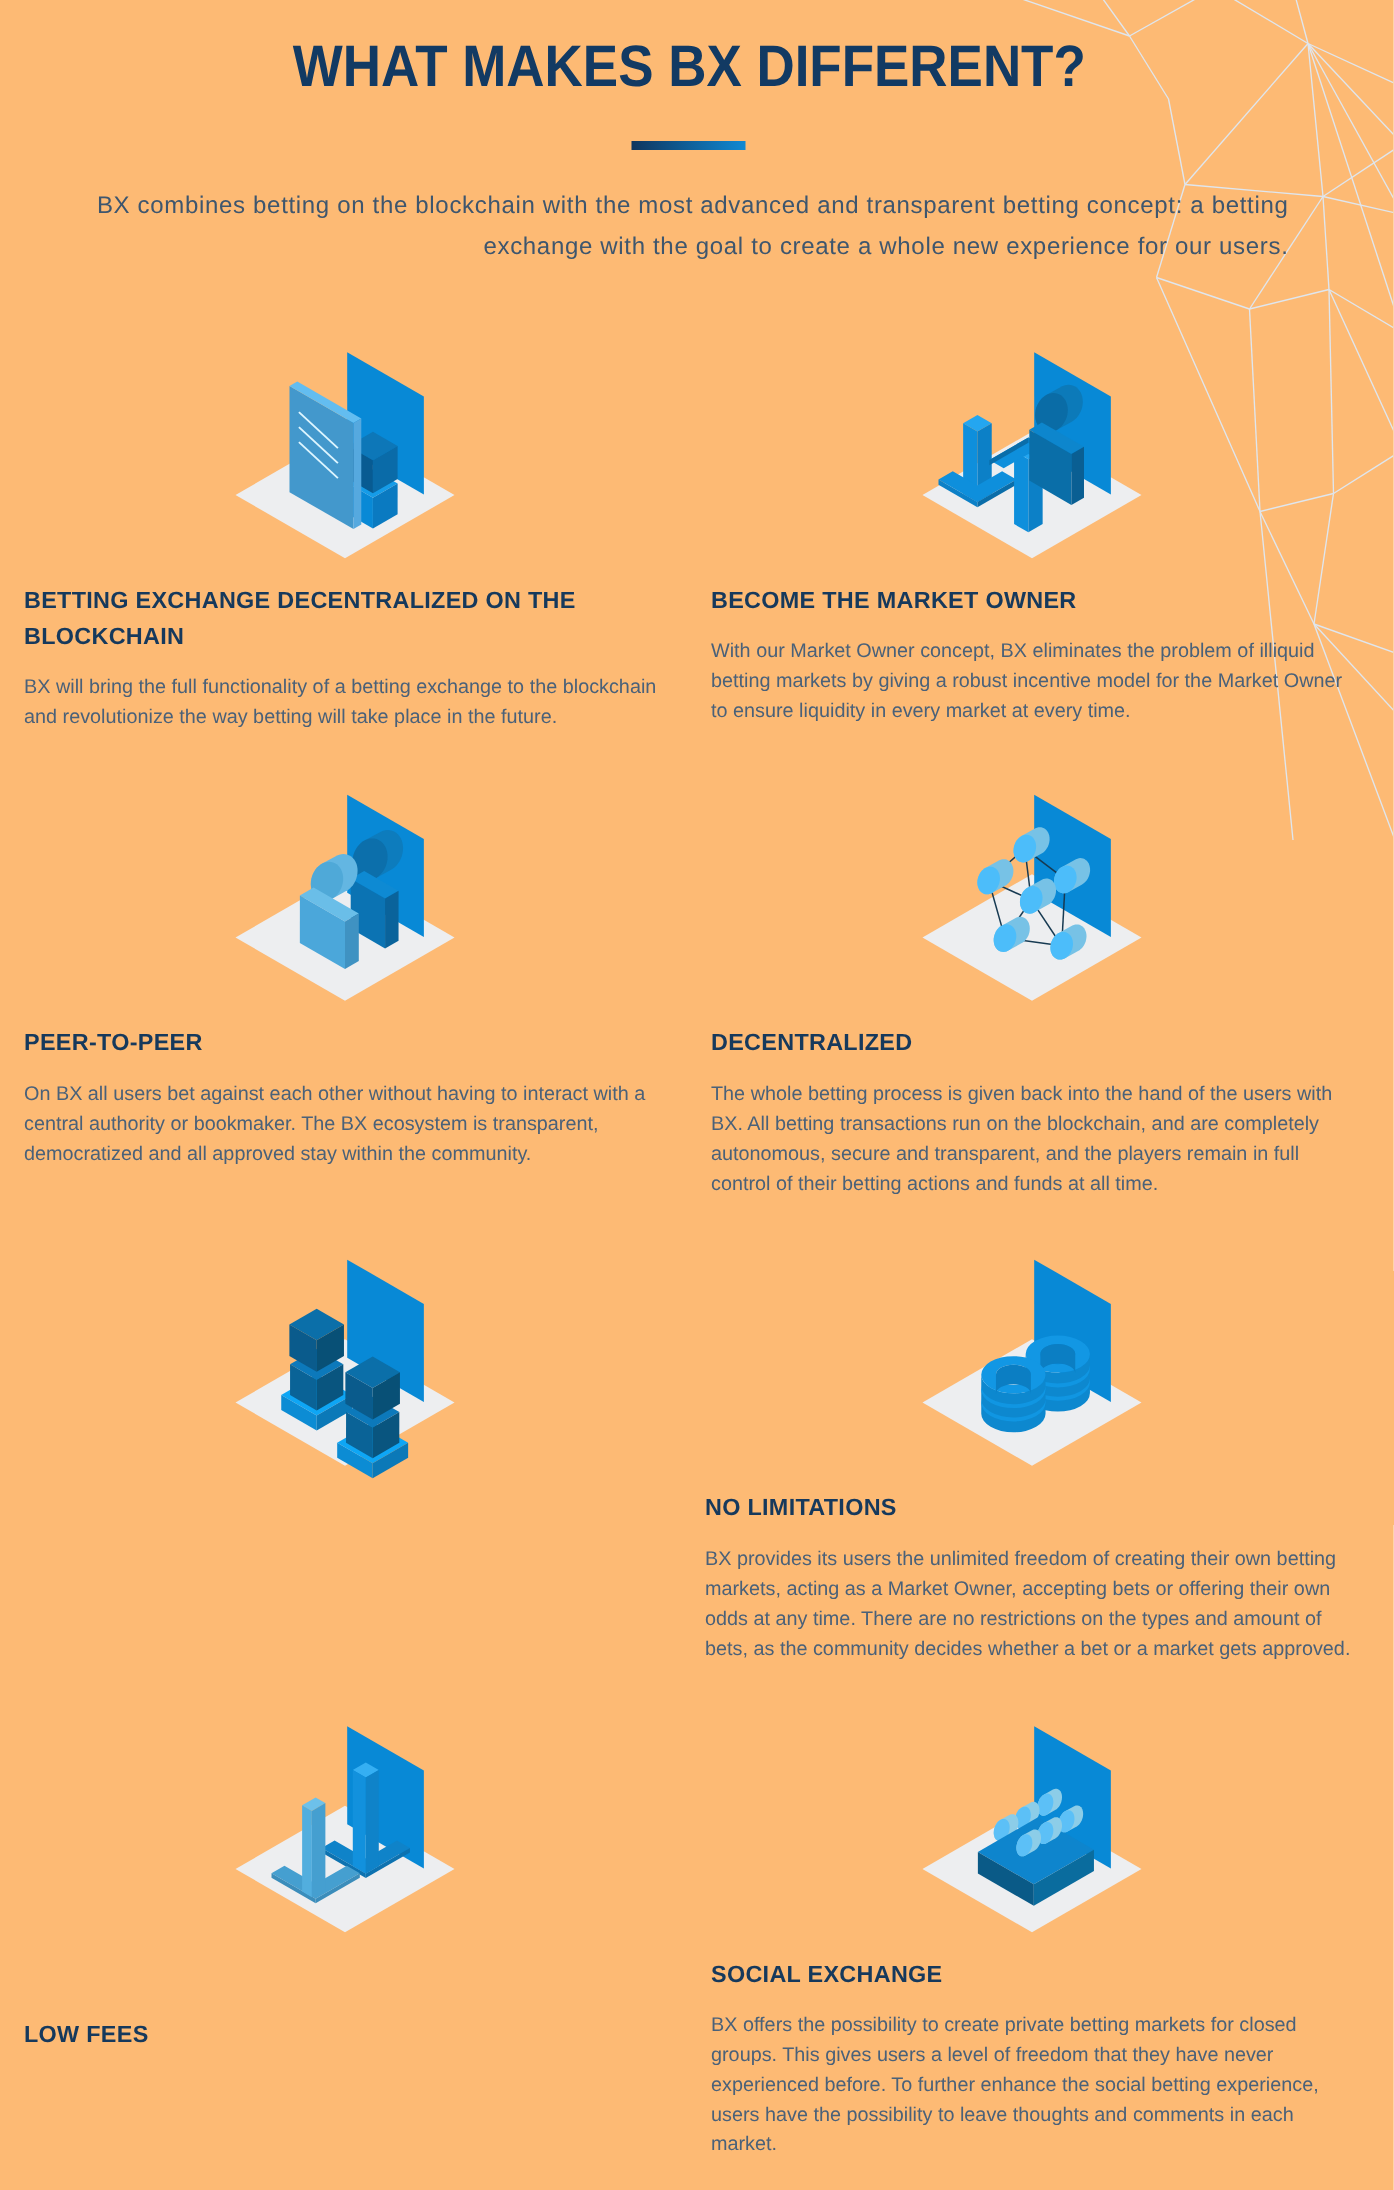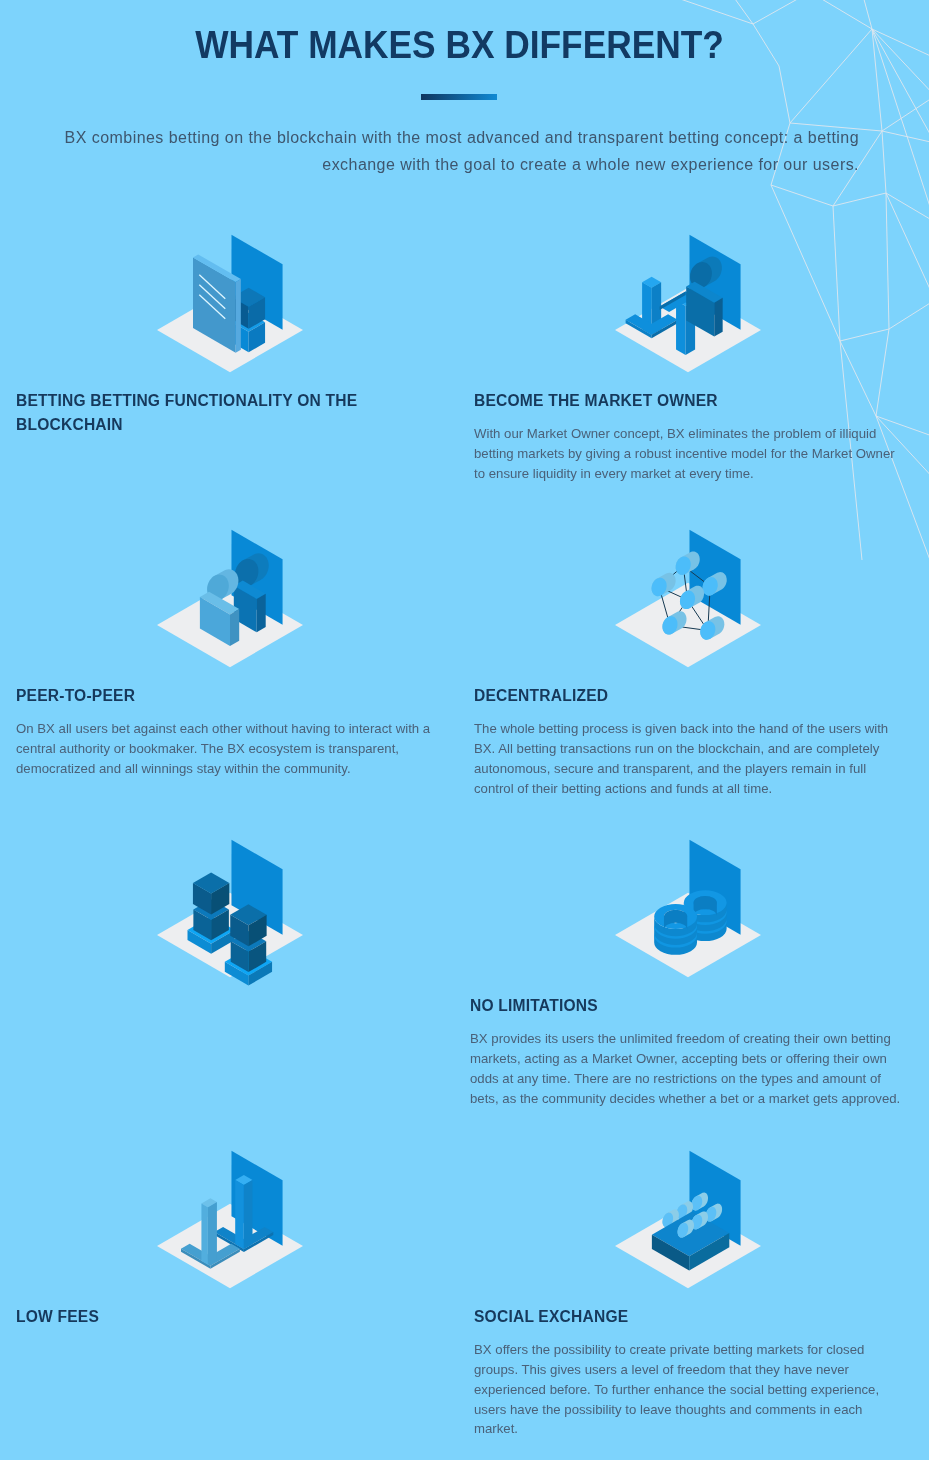--- a/index.html
+++ b/index.html
@@ -3,21 +3,21 @@
 <meta charset="utf-8">
 <title>What makes BX different?</title>
 <style>
   html,body{margin:0;padding:0;}
   body{
     width:929px;height:1460px;overflow:hidden;
     background:#ffffff;
     font-family:"Liberation Sans", sans-serif;
     -webkit-font-smoothing:antialiased;
   }
-  .page{position:relative;width:929px;height:1460px;overflow:hidden;background:#7dd3fc;}
+  .page{position:relative;width:929px;height:1460px;overflow:hidden;background:#fdba74;}
   .netbg{position:absolute;top:0;left:595px;width:334px;height:600px;pointer-events:none;}
   .section-title{
     position:absolute;left:-5px;top:25px;width:929px;text-align:center;
     color:#123a63;font-size:39px;font-weight:bold;letter-spacing:0px;line-height:1;
     transform:scaleX(0.905);transform-origin:50% 0;white-space:nowrap;
   }
   .divider{
     position:absolute;left:421px;top:94px;width:76px;height:6px;
     background:linear-gradient(90deg,#0f355e 0%,#1089d3 100%);
   }
@@ -245,41 +245,42 @@
 <polygon points="97.71,65.54 97.80,64.58 97.98,63.61 98.25,62.66 98.59,61.73 99.02,60.84 99.50,60.01 100.06,59.25 100.66,58.57 101.30,58.00 101.97,57.52 107.77,54.33 108.46,53.97 109.15,53.73 109.84,53.62 110.51,53.63 111.15,53.77 111.75,54.03 112.30,54.42 112.79,54.91 113.21,55.51 113.56,56.21 113.82,56.98 114.00,57.83 114.09,58.72 114.09,59.66 114.00,60.62 113.82,61.59 113.56,62.55 113.21,63.48 112.78,64.36 112.30,65.19 111.74,65.95 111.14,66.63 110.50,67.20 109.83,67.67 104.03,70.88 103.34,71.23 102.65,71.47 101.96,71.58 101.29,71.57 100.65,71.43 100.05,71.17 99.50,70.78 99.01,70.29 98.59,69.69 98.24,68.99 97.98,68.22 97.80,67.37 97.71,66.48" fill="#8ccde8"></polygon>
 <polygon points="100.65,71.43 100.05,71.16 99.50,70.78 99.01,70.29 98.59,69.69 98.24,68.99 97.98,68.22 97.80,67.37 97.71,66.48 97.71,65.54 97.80,64.58 97.98,63.61 98.24,62.65 98.59,61.72 99.01,60.84 99.51,60.01 100.06,59.25 100.66,58.57 101.30,58.00 101.97,57.53 102.66,57.17 103.35,56.93 104.04,56.82 104.71,56.83 105.35,56.97 105.95,57.24 106.50,57.62 106.99,58.11 107.41,58.71 107.76,59.41 108.02,60.18 108.20,61.03 108.29,61.92 108.29,62.86 108.20,63.82 108.02,64.79 107.76,65.75 107.41,66.68 106.99,67.56 106.49,68.39 105.94,69.15 105.34,69.83 104.70,70.40 104.03,70.87 103.34,71.23 102.65,71.47 101.96,71.58 101.29,71.57" fill="#5cc0f7"></polygon>
 <polygon points="83.61,73.34 83.70,72.38 83.88,71.41 84.14,70.45 84.49,69.53 84.92,68.64 85.41,67.81 85.96,67.05 86.56,66.37 87.20,65.80 87.87,65.33 93.67,62.12 94.36,61.77 95.05,61.53 95.74,61.42 96.41,61.43 97.05,61.57 97.65,61.84 98.20,62.22 98.69,62.71 99.11,63.31 99.46,64.01 99.72,64.78 99.90,65.63 99.99,66.52 99.99,67.46 99.90,68.42 99.72,69.39 99.45,70.34 99.11,71.28 98.69,72.16 98.19,72.99 97.64,73.75 97.04,74.43 96.40,75.00 95.73,75.47 89.93,78.67 89.24,79.03 88.55,79.27 87.86,79.38 87.19,79.37 86.55,79.23 85.95,78.97 85.40,78.58 84.91,78.09 84.49,77.49 84.14,76.79 83.88,76.02 83.70,75.17 83.61,74.28" fill="#8ccde8"></polygon>
 <polygon points="86.55,79.23 85.95,78.96 85.40,78.58 84.91,78.09 84.49,77.49 84.14,76.79 83.88,76.02 83.70,75.17 83.61,74.28 83.61,73.34 83.70,72.38 83.88,71.41 84.14,70.45 84.49,69.52 84.91,68.64 85.41,67.81 85.96,67.05 86.56,66.37 87.20,65.80 87.87,65.33 88.56,64.97 89.25,64.73 89.94,64.62 90.61,64.63 91.25,64.77 91.85,65.04 92.40,65.42 92.89,65.91 93.31,66.51 93.66,67.21 93.92,67.98 94.10,68.83 94.19,69.72 94.19,70.66 94.10,71.62 93.92,72.59 93.66,73.55 93.31,74.48 92.89,75.36 92.39,76.19 91.84,76.95 91.24,77.63 90.60,78.20 89.93,78.67 89.24,79.03 88.55,79.27 87.86,79.38 87.19,79.37" fill="#5cc0f7"></polygon>
 <polygon points="69.61,81.54 69.70,80.58 69.88,79.61 70.14,78.66 70.49,77.72 70.92,76.84 71.41,76.01 71.96,75.25 72.56,74.57 73.20,74.00 73.87,73.53 79.67,70.33 80.36,69.97 81.05,69.73 81.74,69.62 82.41,69.63 83.05,69.77 83.65,70.03 84.20,70.42 84.69,70.91 85.11,71.51 85.46,72.21 85.72,72.98 85.90,73.83 85.99,74.72 85.99,75.66 85.90,76.62 85.72,77.59 85.45,78.55 85.11,79.47 84.69,80.36 84.19,81.19 83.64,81.95 83.04,82.63 82.40,83.20 81.73,83.67 75.93,86.88 75.24,87.23 74.55,87.47 73.86,87.58 73.19,87.57 72.55,87.43 71.95,87.17 71.40,86.78 70.91,86.29 70.49,85.69 70.14,84.99 69.88,84.22 69.70,83.37 69.61,82.48" fill="#8ccde8"></polygon>
 <polygon points="72.55,87.43 71.95,87.16 71.40,86.78 70.91,86.29 70.49,85.69 70.14,84.99 69.88,84.22 69.70,83.37 69.61,82.48 69.61,81.54 69.70,80.58 69.88,79.61 70.14,78.65 70.49,77.72 70.91,76.84 71.41,76.01 71.96,75.25 72.56,74.57 73.20,74.00 73.87,73.53 74.56,73.17 75.25,72.93 75.94,72.82 76.61,72.83 77.25,72.97 77.85,73.24 78.40,73.62 78.89,74.11 79.31,74.71 79.66,75.41 79.92,76.18 80.10,77.03 80.19,77.92 80.19,78.86 80.10,79.82 79.92,80.79 79.66,81.75 79.31,82.68 78.89,83.56 78.39,84.39 77.84,85.15 77.24,85.83 76.60,86.40 75.93,86.87 75.24,87.23 74.55,87.47 73.86,87.58 73.19,87.57" fill="#5cc0f7"></polygon>
       </svg>
     </div>
 
   <div class="card" style="left:16px;top:389px">
-    <h3 class="card-title">BETTING BETTING FUNCTIONALITY ON THE BLOCKCHAIN</h3>
+    <h3 class="card-title">BETTING EXCHANGE DECENTRALIZED ON THE BLOCKCHAIN</h3>
+    <p class="card-body">BX will bring the full functionality of a betting exchange to the blockchain and revolutionize the way betting will take place in the future.</p>
   </div>
   <div class="card" style="left:474px;top:389px">
     <h3 class="card-title">BECOME THE MARKET OWNER</h3>
     <p class="card-body">With our Market Owner concept, BX eliminates the problem of illiquid betting markets by giving a robust incentive model for the Market Owner to ensure liquidity in every market at every time.</p>
   </div>
   <div class="card" style="left:16px;top:684px">
     <h3 class="card-title">PEER-TO-PEER</h3>
-    <p class="card-body">On BX all users bet against each other without having to interact with a central authority or bookmaker. The BX ecosystem is transparent, democratized and all winnings stay within the community.</p>
+    <p class="card-body">On BX all users bet against each other without having to interact with a central authority or bookmaker. The BX ecosystem is transparent, democratized and all approved stay within the community.</p>
   </div>
   <div class="card" style="left:474px;top:684px">
     <h3 class="card-title">DECENTRALIZED</h3>
     <p class="card-body">The whole betting process is given back into the hand of the users with BX. All betting transactions run on the blockchain, and are completely autonomous, secure and transparent, and the players remain in full control of their betting actions and funds at all time.</p>
   </div>
   <div class="card" style="left:16px;top:994px">
   </div>
   <div class="card" style="left:470px;top:994px">
     <h3 class="card-title">NO LIMITATIONS</h3>
     <p class="card-body">BX provides its users the unlimited freedom of creating their own betting markets, acting as a Market Owner, accepting bets or offering their own odds at any time. There are no restrictions on the types and amount of bets, as the community decides whether a bet or a market gets approved.</p>
   </div>
-  <div class="card" style="left:16px;top:1305px">
+  <div class="card" style="left:16px;top:1345px">
     <h3 class="card-title">LOW FEES</h3>
   </div>
   <div class="card" style="left:474px;top:1305px">
     <h3 class="card-title">SOCIAL EXCHANGE</h3>
     <p class="card-body">BX offers the possibility to create private betting markets for closed groups. This gives users a level of freedom that they have never experienced before. To further enhance the social betting experience, users have the possibility to leave thoughts and comments in each market.</p>
   </div>
 
 </div>
 
 </body></html>

